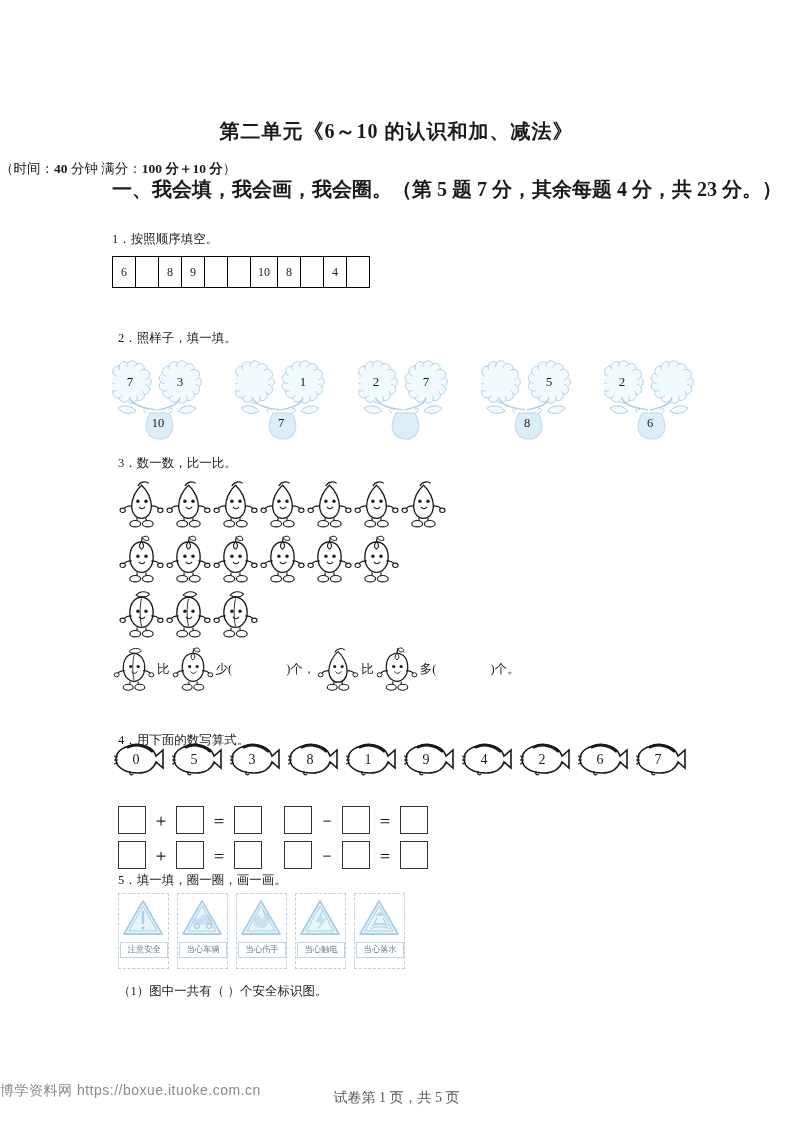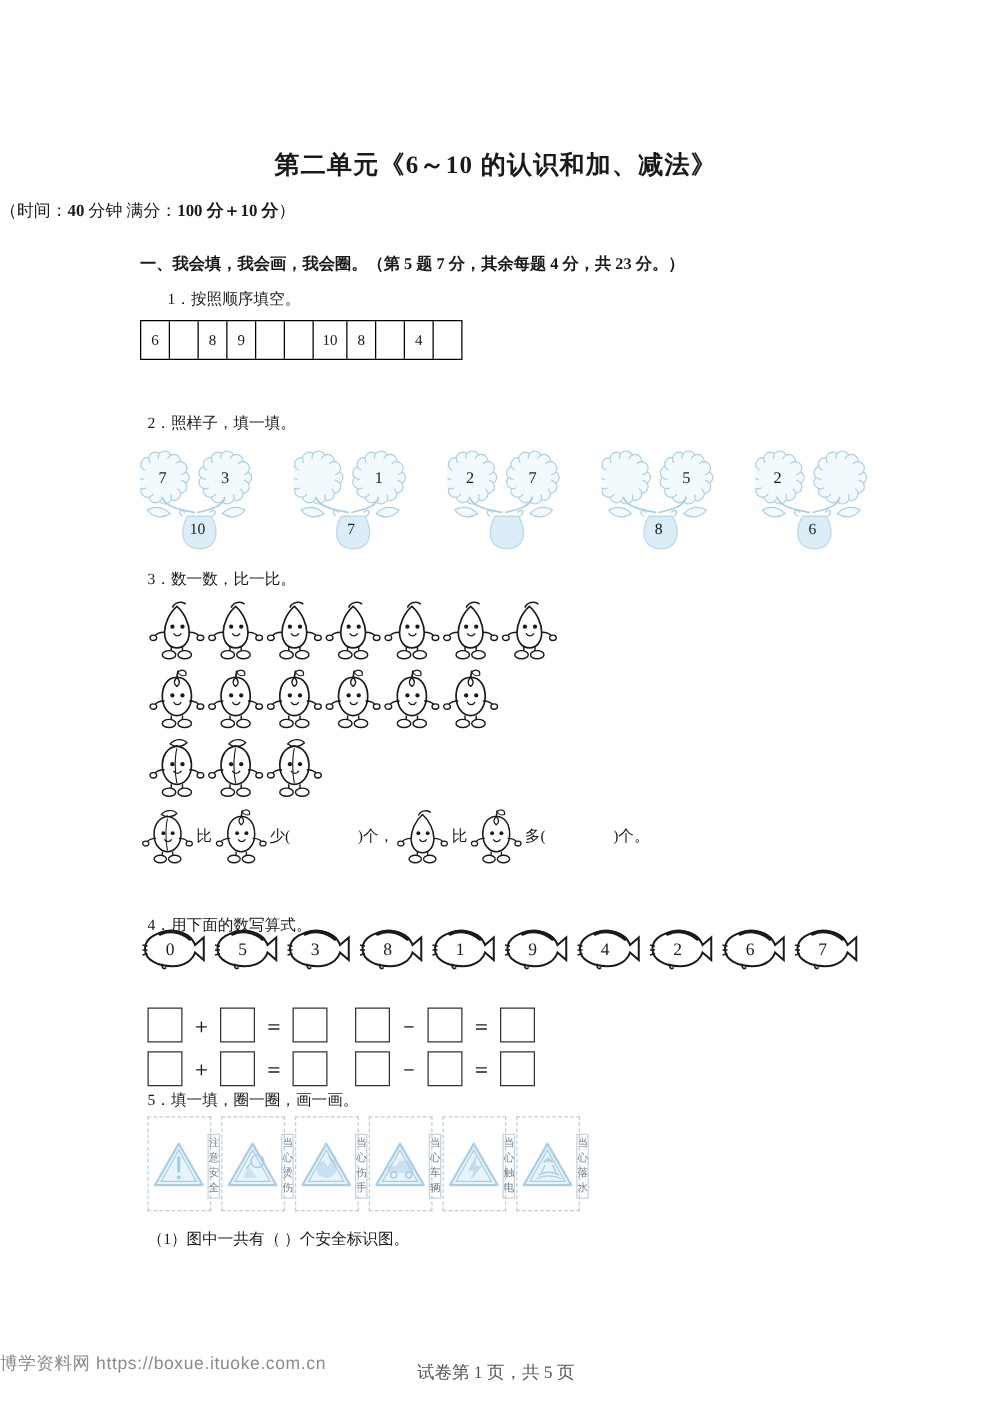--- a/index.html
+++ b/index.html
@@ -22,22 +22,22 @@
     margin:0;
     position:absolute;top:118px;left:0;right:0;
   }
   .doc-sub{
     text-align:left;
     font-size:13.5px;
     position:absolute;top:160px;left:0;right:0;
   }
   .doc-sub b{font-weight:bold;}
   .section-title{
-    position:absolute;top:202px;left:112px;
-    font-size:13px;font-weight:bold;text-align:center;
+    position:absolute;top:176px;left:112px;
+    font-size:20px;font-weight:bold;text-align:center;
   }
 
   .qline{position:absolute;font-size:12.5px;}
 
   
   .numtable{position:absolute;left:112px;top:256px;display:flex;
             border:1.4px solid #000;}
   .numtable .cell{
     width:22px;height:30px;
     border-right:1.1px solid #000;
@@ -74,21 +74,21 @@
   .op{width:30px;text-align:center;display:inline-block;font-size:17px;}
   .gap{width:22px;display:inline-block;}
 
   
   .sign-row{position:absolute;left:118px;top:893px;display:flex;gap:8px;}
   .sign{
     width:51px;height:76px;
     border:1px dashed #b9cfe0;
     padding:2px 1px 1px 1px;
     box-sizing:border-box;
-    display:flex;flex-direction:row;align-items:center;
+    display:flex;flex-direction:column;
     background:#fff;
   }
   .sign .tri{width:46px;height:44px;}
   .sign .lbl{
     font-size:8.5px;color:#6f7f8c;
     border:1px solid #c3d4e0;
     width:46px;text-align:center;
     padding:1px 0;margin-top:2px;
     font-family:"Liberation Sans",sans-serif;
     letter-spacing:-0.3px;
@@ -112,21 +112,21 @@
 <div class="page">
 
   <div class="doc-title">第二单元《6～10 的认识和加、减法》</div>
 
   <div class="doc-sub">
     <span>（时间：</span><b>40</b><span> 分钟  满分：</span><b>100 分＋10 分</b><span>）</span>
   </div>
 
   <div class="section-title">一、我会填，我会画，我会圈。（第 5 题 7 分，其余每题 4 分，共 23 分。）</div>
 
-  <div class="qline" style="top:231px;left:112px;margin-left:22px;">1．按照顺序填空。</div>
+  <div class="qline" style="top:231px;left:112px;">1．按照顺序填空。</div>
   <div class="numtable" id="q1-table">
       <div class="cell">6</div>
       <div class="cell"></div>
       <div class="cell">8</div>
       <div class="cell">9</div>
       <div class="cell"></div>
       <div class="cell"></div>
       <div class="cell wide">10</div>
       <div class="cell">8</div>
       <div class="cell"></div>
@@ -833,46 +833,35 @@
           <path d="M23 16 L23 27" stroke="#a9cde4" stroke-width="2.4" stroke-linecap="round"></path>
               <circle cx="23" cy="32" r="1.6" fill="#a9cde4"></circle>
         </svg></span>
       <span class="lbl">注意安全</span>
       </div>
       <div class="sign">
         <span class="tri">
         <svg width="46" height="44" viewBox="0 0 46 44">
           <path d="M23 5 L42 38 L4 38 Z" fill="#e8f4fb" stroke="#a9cde4" stroke-width="1.8" stroke-linejoin="round"></path>
           <path d="M23 10 L37 35 L9 35 Z" fill="none" stroke="#a9cde4" stroke-width="1"></path>
-          <circle cx="27" cy="19" r="5" fill="none" stroke="#a9cde4" stroke-width="1.2"></circle>
-              <path d="M20 24 L16 32 L26 32 Z" fill="#a9cde4" opacity="0.45" stroke="#a9cde4" stroke-width="0.9"></path>
-              <path d="M22 20 L18 25" stroke="#a9cde4" stroke-width="1"></path>
+          <path d="M14 28 L14 23 L20 23 L23 19 L30 19 L31 23 L33 23 L33 28 Z" fill="#a9cde4" opacity="0.5" stroke="#a9cde4" stroke-width="0.9"></path>
+              <circle cx="18" cy="30" r="2.4" fill="none" stroke="#a9cde4" stroke-width="1.2"></circle>
+              <circle cx="30" cy="30" r="2.4" fill="none" stroke="#a9cde4" stroke-width="1.2"></circle>
         </svg></span>
-      <span class="lbl">当心烫伤</span>
+      <span class="lbl">当心车辆</span>
       </div>
       <div class="sign">
         <span class="tri">
         <svg width="46" height="44" viewBox="0 0 46 44">
           <path d="M23 5 L42 38 L4 38 Z" fill="#e8f4fb" stroke="#a9cde4" stroke-width="1.8" stroke-linejoin="round"></path>
           <path d="M23 10 L37 35 L9 35 Z" fill="none" stroke="#a9cde4" stroke-width="1"></path>
           <path d="M17 30 C15 25, 17 20, 21 19 L24 24 L28 18 L31 22 C32 27, 28 32, 23 32 Z" fill="#a9cde4" opacity="0.5" stroke="#a9cde4" stroke-width="0.9"></path>
               <path d="M25 14 L27 19 M30 15 L29 20" stroke="#a9cde4" stroke-width="1.1"></path>
         </svg></span>
       <span class="lbl">当心伤手</span>
-      </div>
-      <div class="sign">
-        <span class="tri">
-        <svg width="46" height="44" viewBox="0 0 46 44">
-          <path d="M23 5 L42 38 L4 38 Z" fill="#e8f4fb" stroke="#a9cde4" stroke-width="1.8" stroke-linejoin="round"></path>
-          <path d="M23 10 L37 35 L9 35 Z" fill="none" stroke="#a9cde4" stroke-width="1"></path>
-          <path d="M14 28 L14 23 L20 23 L23 19 L30 19 L31 23 L33 23 L33 28 Z" fill="#a9cde4" opacity="0.5" stroke="#a9cde4" stroke-width="0.9"></path>
-              <circle cx="18" cy="30" r="2.4" fill="none" stroke="#a9cde4" stroke-width="1.2"></circle>
-              <circle cx="30" cy="30" r="2.4" fill="none" stroke="#a9cde4" stroke-width="1.2"></circle>
-        </svg></span>
-      <span class="lbl">当心车辆</span>
       </div>
       <div class="sign">
         <span class="tri">
         <svg width="46" height="44" viewBox="0 0 46 44">
           <path d="M23 5 L42 38 L4 38 Z" fill="#e8f4fb" stroke="#a9cde4" stroke-width="1.8" stroke-linejoin="round"></path>
           <path d="M23 10 L37 35 L9 35 Z" fill="none" stroke="#a9cde4" stroke-width="1"></path>
           <path d="M25 15 L19 26 L24 26 L21 33 L29 23 L24 23 Z" fill="#a9cde4" opacity="0.6" stroke="#a9cde4" stroke-width="0.9"></path>
         </svg></span>
       <span class="lbl">当心触电</span>
       </div>

